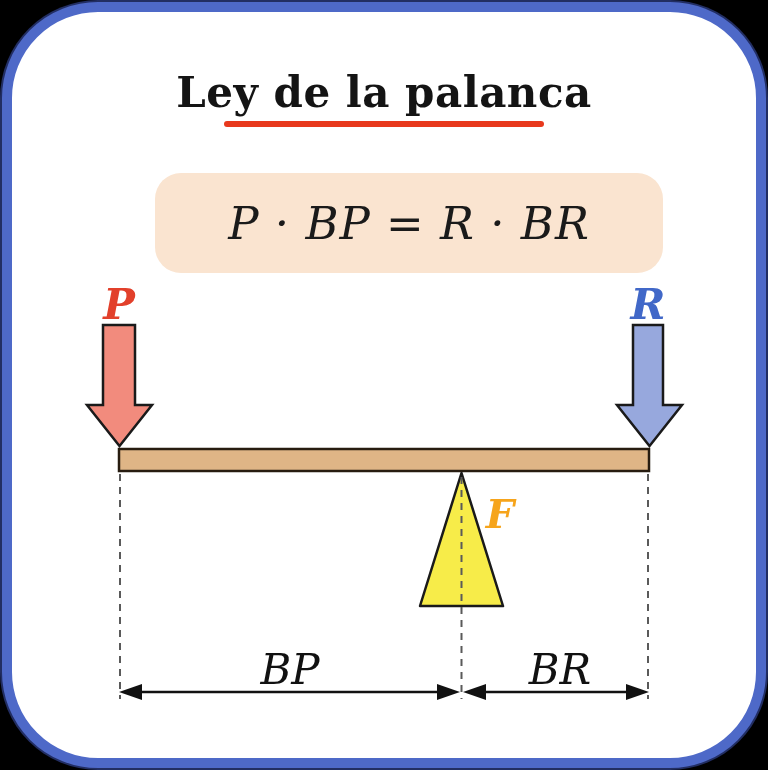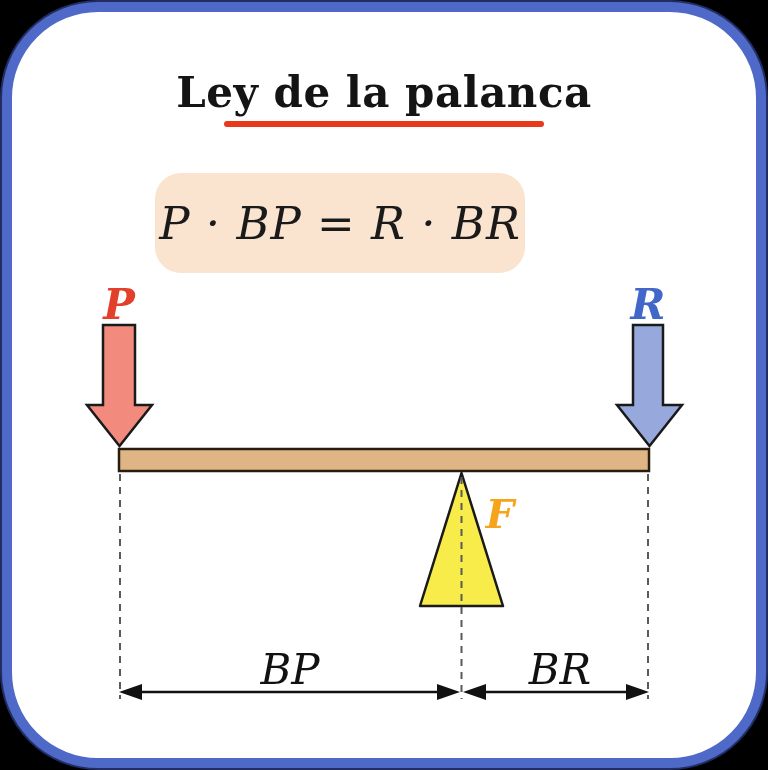--- a/index.html
+++ b/index.html
@@ -47,21 +47,21 @@
     top: 121px;
     width: 320px;
     height: 6px;
     border-radius: 3px;
     background: #E8391D;
   }
   .formula-box {
     position: absolute;
     left: 155px;
     top: 173px;
-    width: 370px;
+    width: 508px;
     height: 100px;
     border-radius: 26px;
     background: #FAE4D0;
     display: flex;
     align-items: center;
     justify-content: center;
   }
   .formula-text {
     font-style: italic;
     font-size: 45px;

